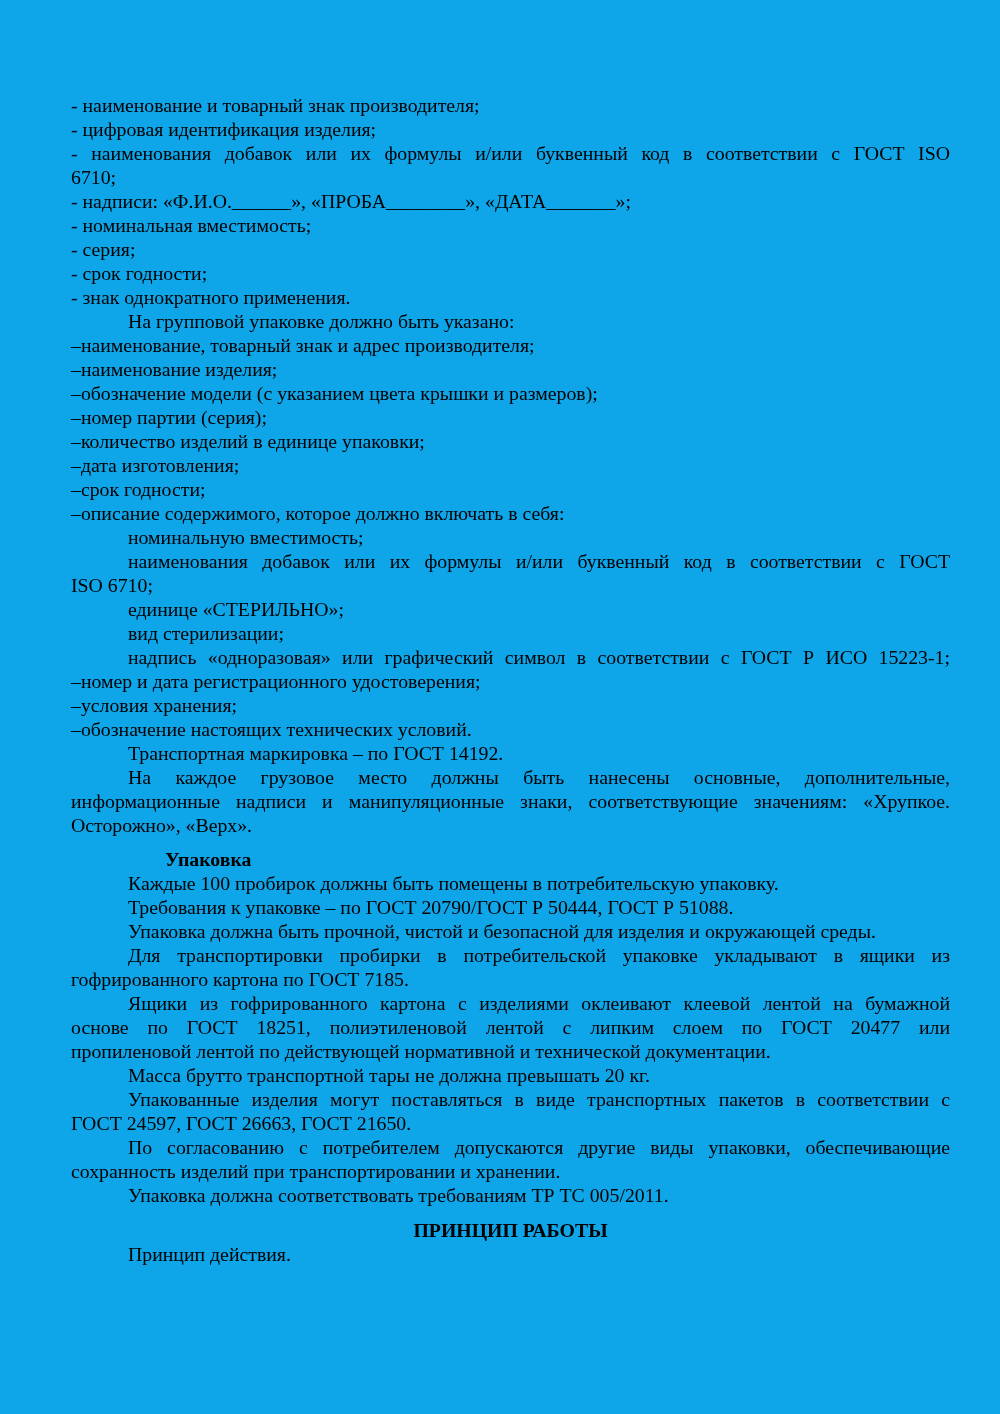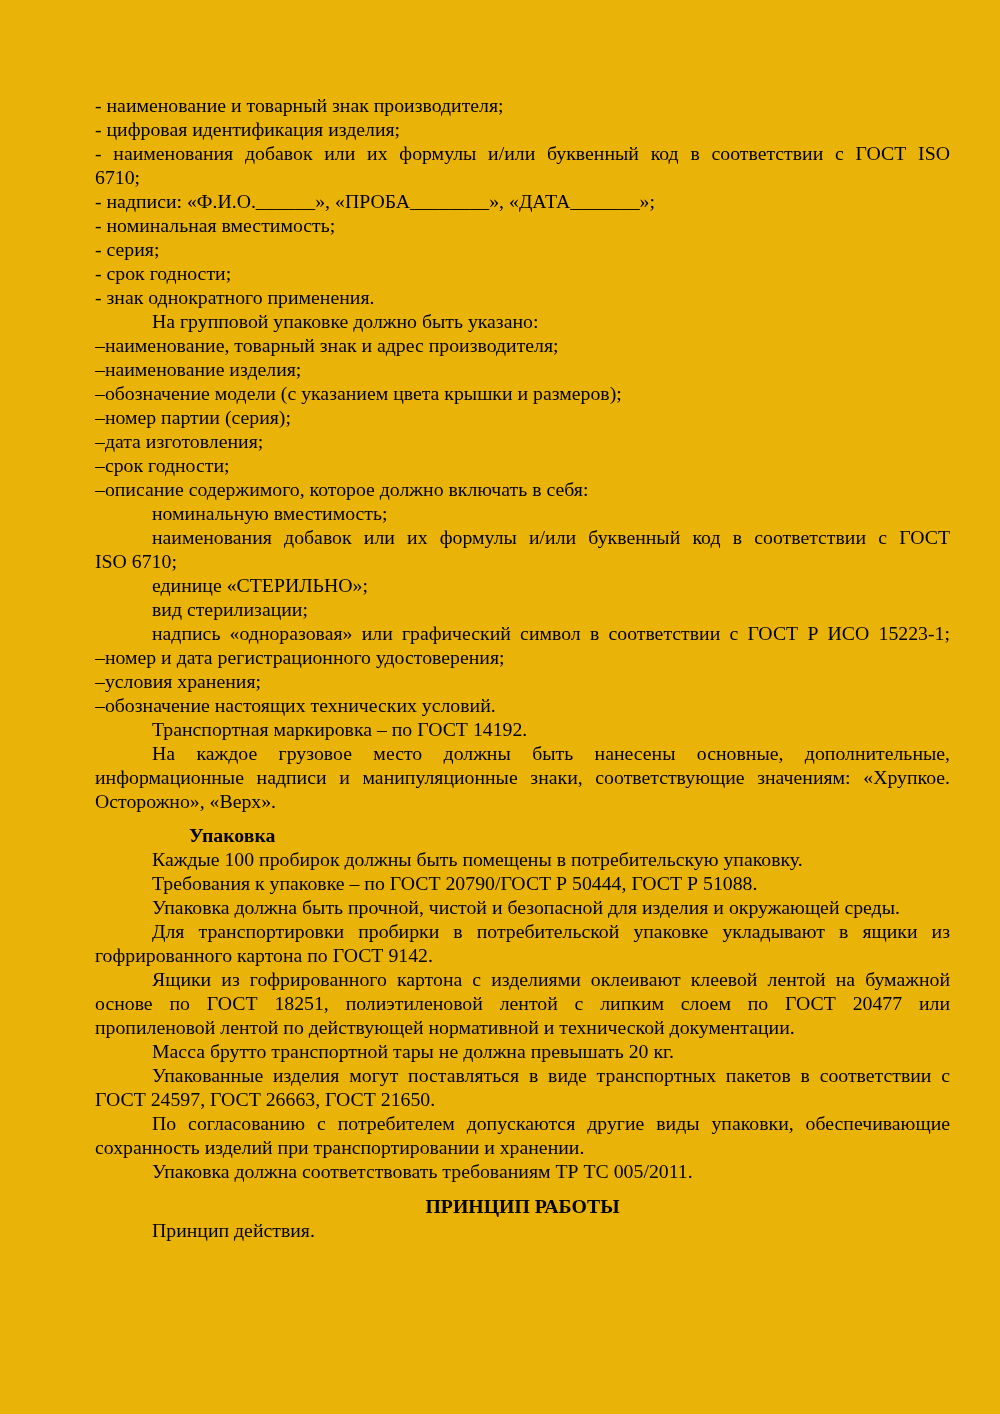--- a/index.html
+++ b/index.html
@@ -5,22 +5,22 @@
   html, body {
     margin: 0;
     padding: 0;
     background: #ffffff;
   }
   .page {
     position: relative;
     width: 1000px;
     height: 1414px;
     box-sizing: border-box;
-    padding: 93px 50px 0 95px;
-    background: #eab308;
+    padding: 93px 50px 0 71px;
+    background: #0ea5e9;
     color: #000000;
     font-family: "Liberation Serif", "DejaVu Serif", serif;
     font-size: 19.8px;
     line-height: 24px;
     overflow: hidden;
   }
   p { margin: 0; }
   
   .j {
     text-align: justify;
@@ -54,20 +54,21 @@
   <p>- серия;</p>
   <p>- срок годности;</p>
   <p>- знак однократного применения.</p>
 
   <p class="ind">На групповой упаковке должно быть указано:</p>
 
   <p>–наименование, товарный знак и адрес производителя;</p>
   <p>–наименование изделия;</p>
   <p>–обозначение модели (с указанием цвета крышки и размеров);</p>
   <p>–номер партии (серия);</p>
+  <p>–количество изделий в единице упаковки;</p>
   <p>–дата изготовления;</p>
   <p>–срок годности;</p>
   <p>–описание содержимого, которое должно включать в себя:</p>
 
   <p class="ind">номинальную вместимость;</p>
   <p class="ind j">наименования добавок или их формулы и/или буквенный код в соответствии с ГОСТ</p>
   <p>ISO 6710;</p>
   <p class="ind">единице «СТЕРИЛЬНО»;</p>
   <p class="ind">вид стерилизации;</p>
   <p class="ind j">надпись «одноразовая» или графический символ в соответствии с ГОСТ Р ИСО 15223-1;</p>
@@ -81,21 +82,21 @@
   <p class="ind j">На каждое грузовое место должны быть нанесены основные, дополнительные,</p>
   <p class="j">информационные надписи и манипуляционные знаки, соответствующие значениям: «Хрупкое.</p>
   <p>Осторожно», «Верх».</p>
 
   <p class="h-pack">Упаковка</p>
 
   <p class="ind">Каждые 100 пробирок должны быть помещены в потребительскую упаковку.</p>
   <p class="ind">Требования к упаковке – по ГОСТ 20790/ГОСТ Р 50444, ГОСТ Р 51088.</p>
   <p class="ind">Упаковка должна быть прочной, чистой и безопасной для изделия и окружающей среды.</p>
   <p class="ind j">Для транспортировки пробирки в потребительской упаковке укладывают в ящики из</p>
-  <p>гофрированного картона по ГОСТ 9142.</p>
+  <p>гофрированного картона по ГОСТ 7185.</p>
   <p class="ind j">Ящики из гофрированного картона с изделиями оклеивают клеевой лентой на бумажной</p>
   <p class="j">основе по ГОСТ 18251, полиэтиленовой лентой с липким слоем по ГОСТ 20477 или</p>
   <p>пропиленовой лентой по действующей нормативной и технической документации.</p>
   <p class="ind">Масса брутто транспортной тары не должна превышать 20 кг.</p>
   <p class="ind j">Упакованные изделия могут поставляться в виде транспортных пакетов в соответствии с</p>
   <p>ГОСТ 24597, ГОСТ 26663, ГОСТ 21650.</p>
   <p class="ind j">По согласованию с потребителем допускаются другие виды упаковки, обеспечивающие</p>
   <p>сохранность изделий при транспортировании и хранении.</p>
   <p class="ind">Упаковка должна соответствовать требованиям ТР ТС 005/2011.</p>
 

